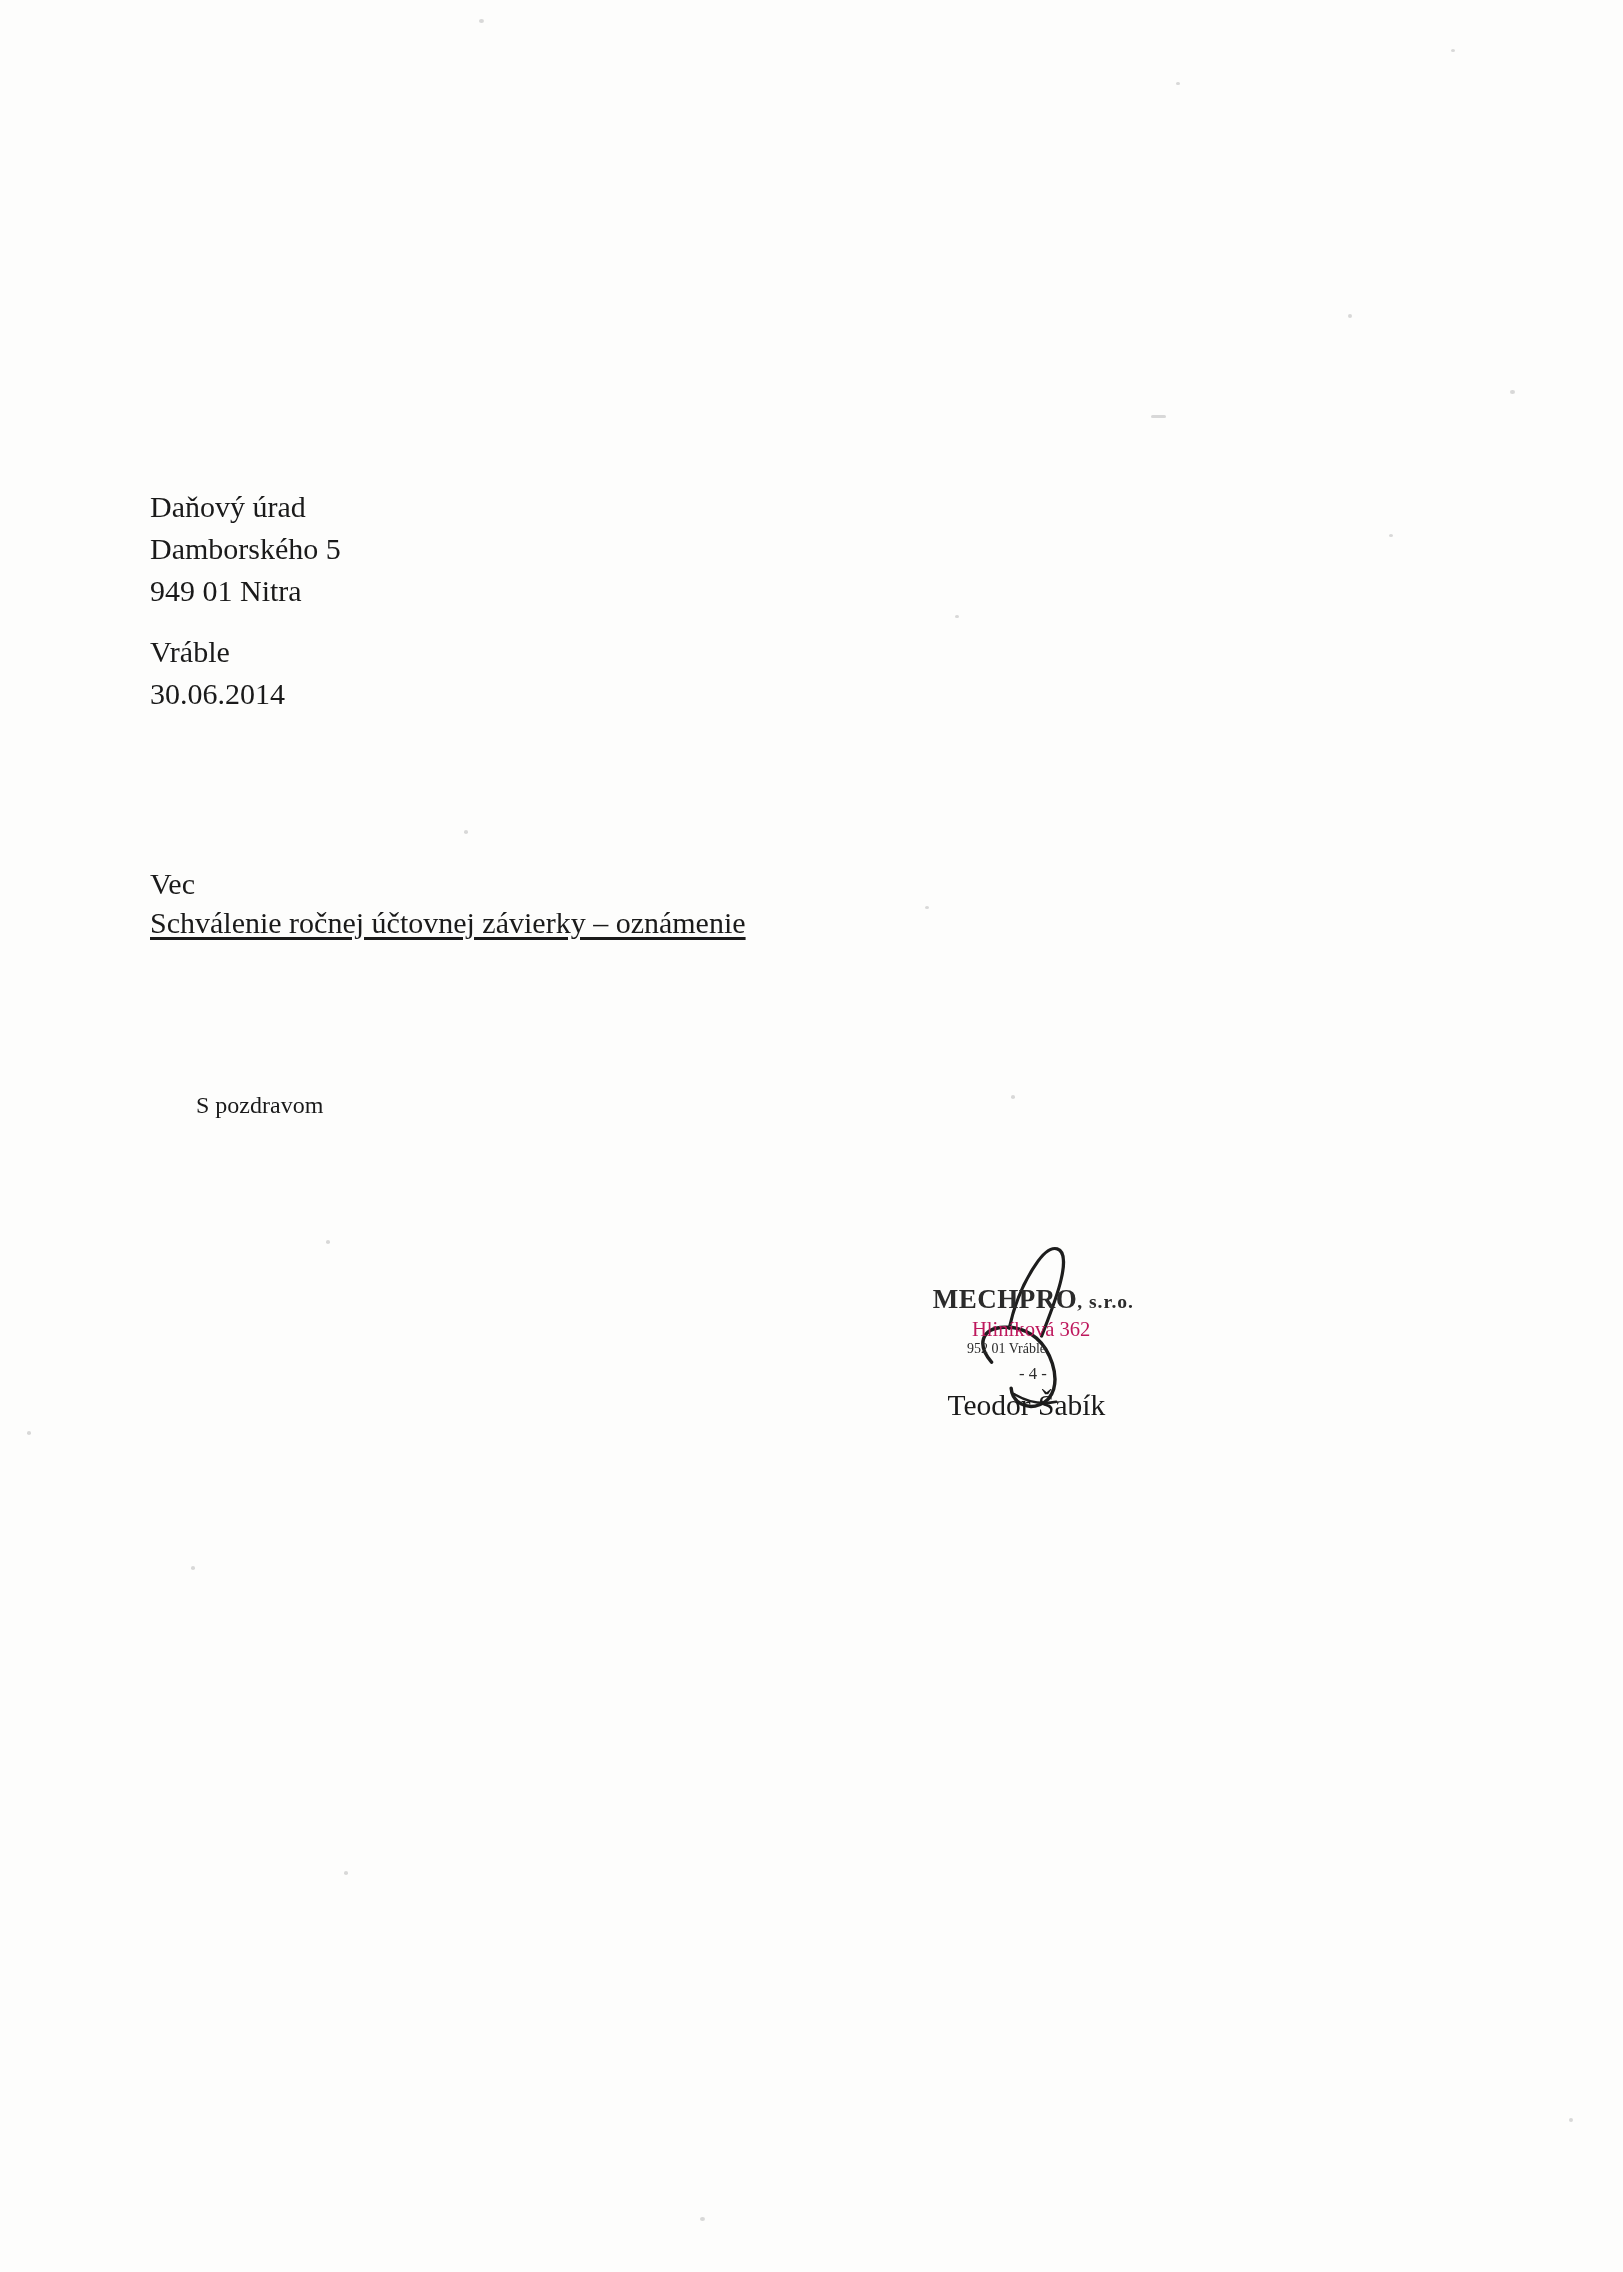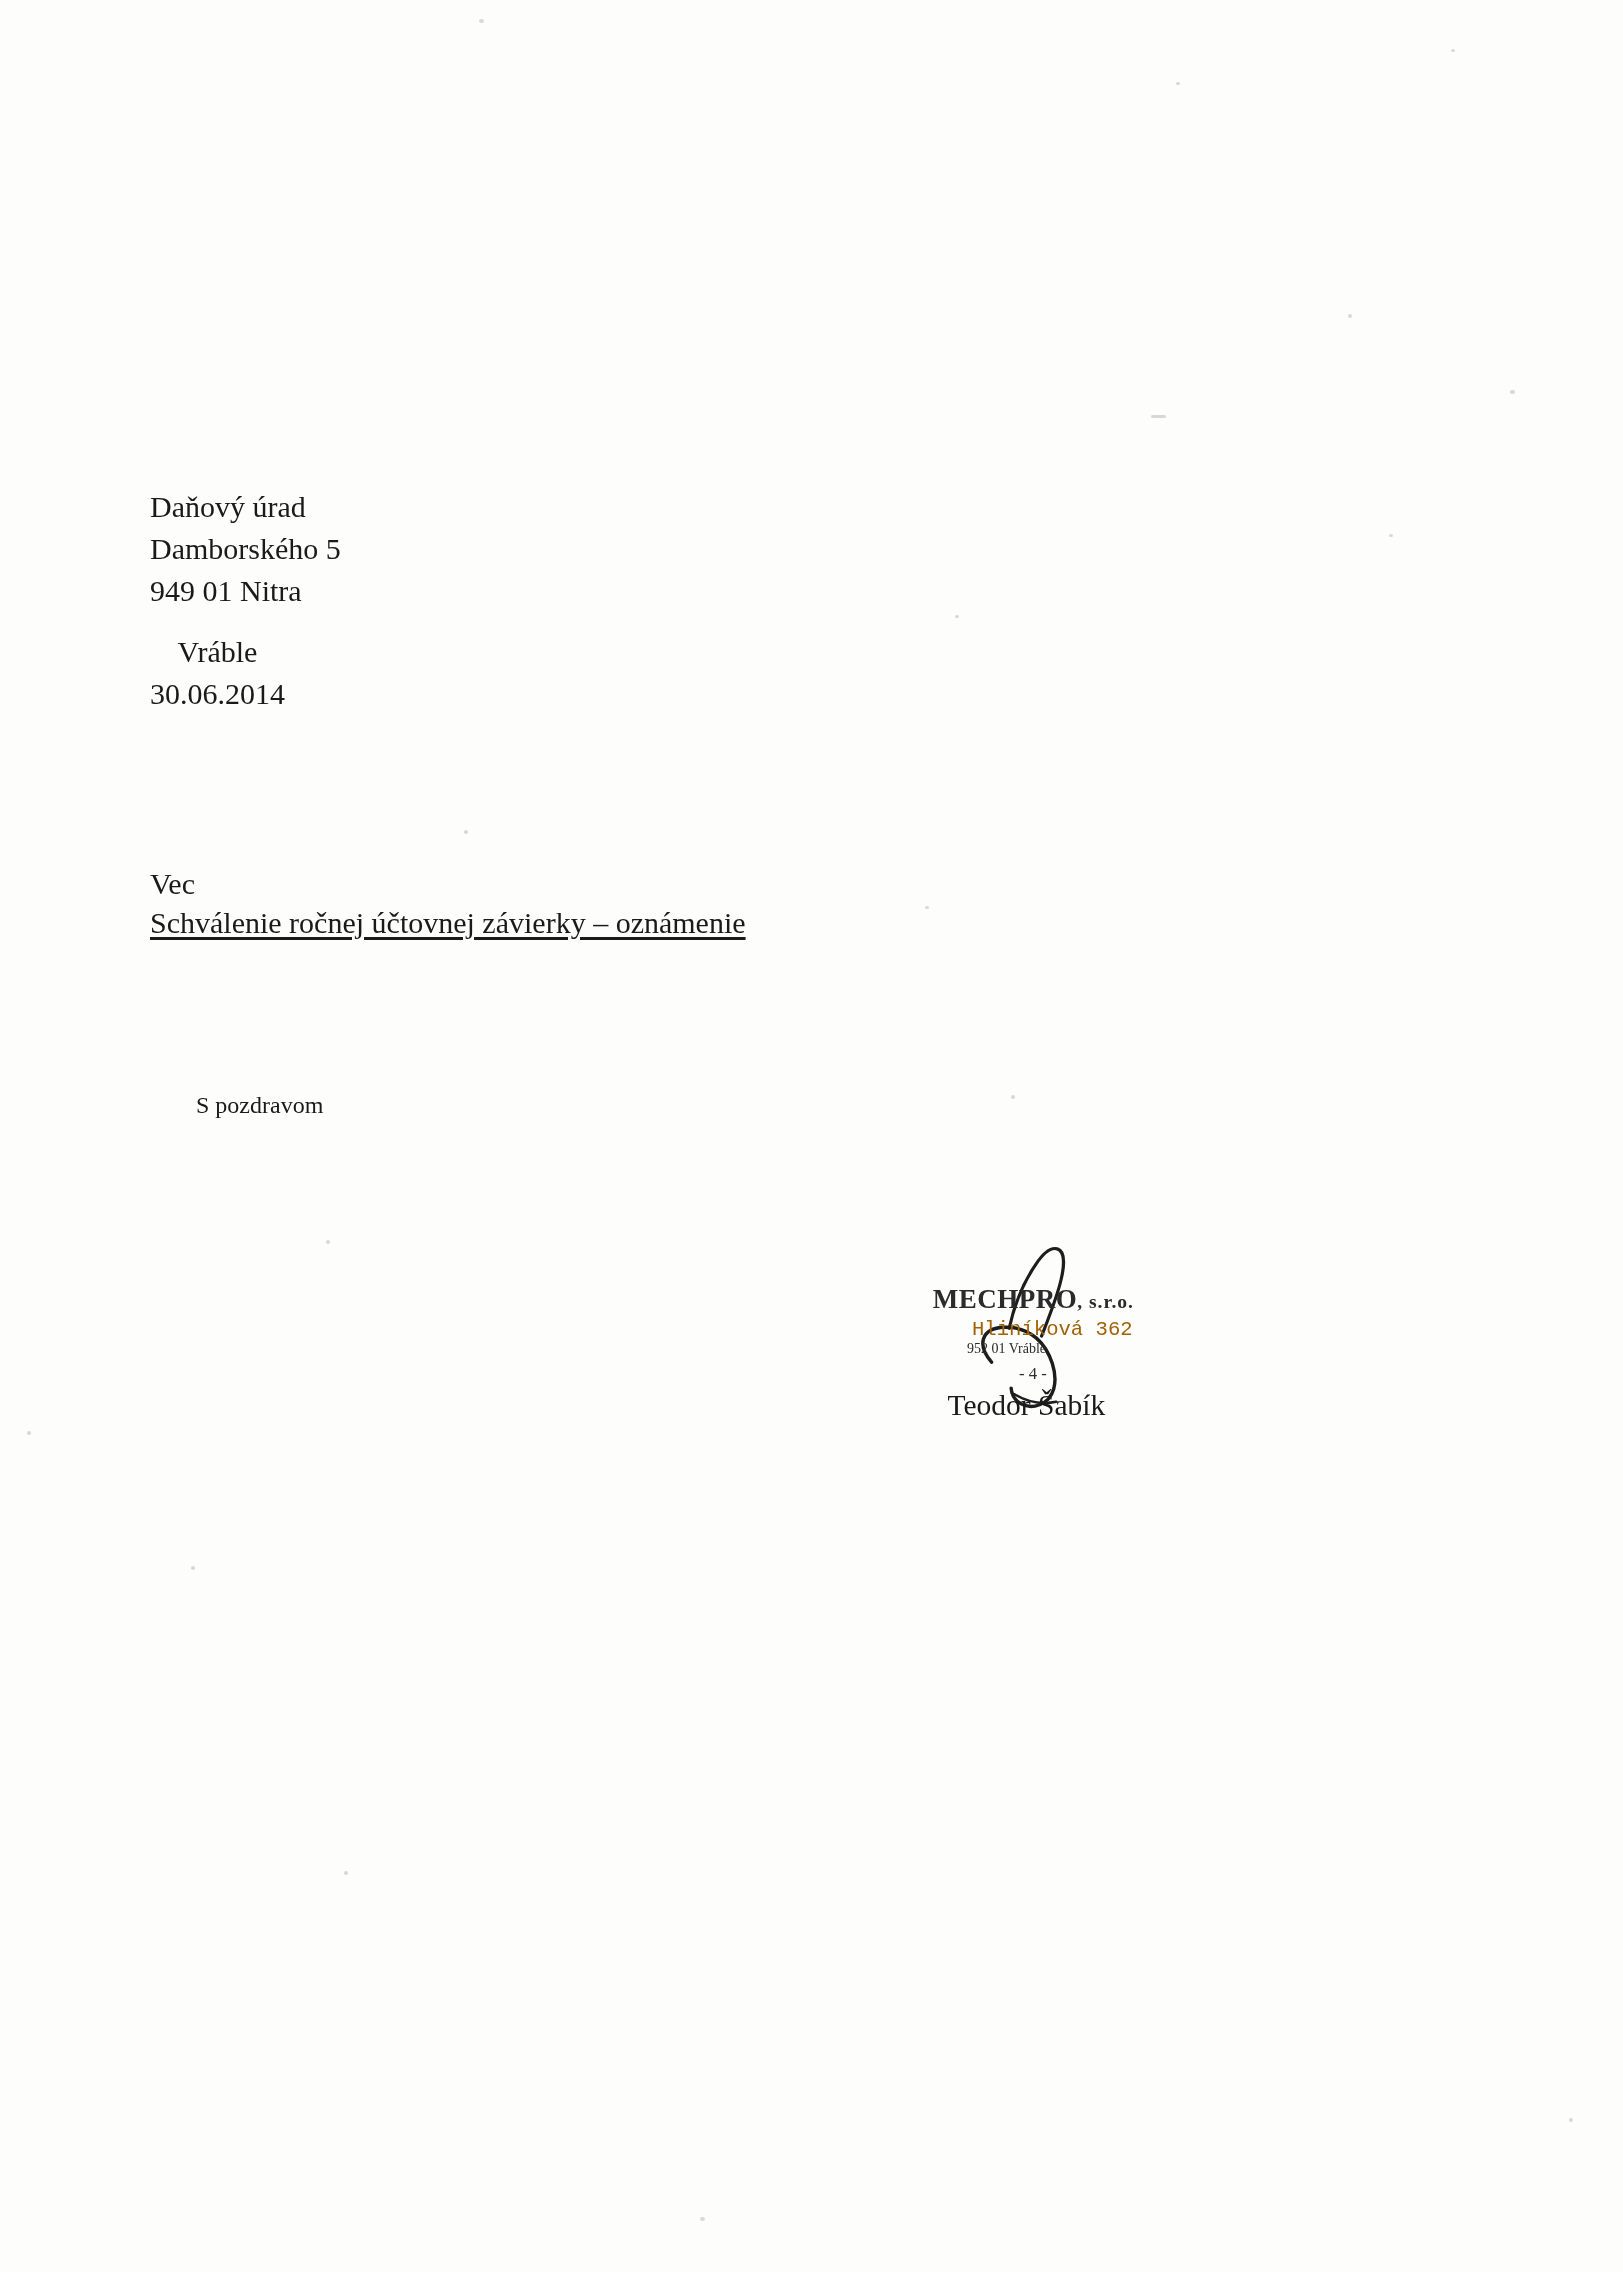--- a/index.html
+++ b/index.html
@@ -51,21 +51,20 @@
     line-height: 42px;
   }
   .addr div { white-space: nowrap; }
 
   .place {
     position: absolute;
     left: 150px;
     top: 631px;
     font-size: 30px;
     line-height: 42px;
-    text-align: center;
   }
   .place div { white-space: nowrap; }
 
   .subject-label {
     position: absolute;
     left: 150px;
     top: 867px;
     font-size: 30px;
     white-space: nowrap;
   }
@@ -119,23 +118,22 @@
   }
   .stamp-line1 .small {
     font-size: 19.6px;
     letter-spacing: 1px;
   }
   .stamp-line2 {
     position: absolute;
     left: 54px;
     top: 86px;
     font-size: 20.6px;
-    color: #a16207;
-    white-space: nowrap;
-    font-family: Liberation Mono, monospace;
+    color: #be185d;
+    white-space: nowrap;
   }
   .stamp-line3 {
     position: absolute;
     left: 49px;
     top: 109px;
     font-size: 14px;
     color: #2b2b2b;
     white-space: nowrap;
   }
   .stamp-line4 {

